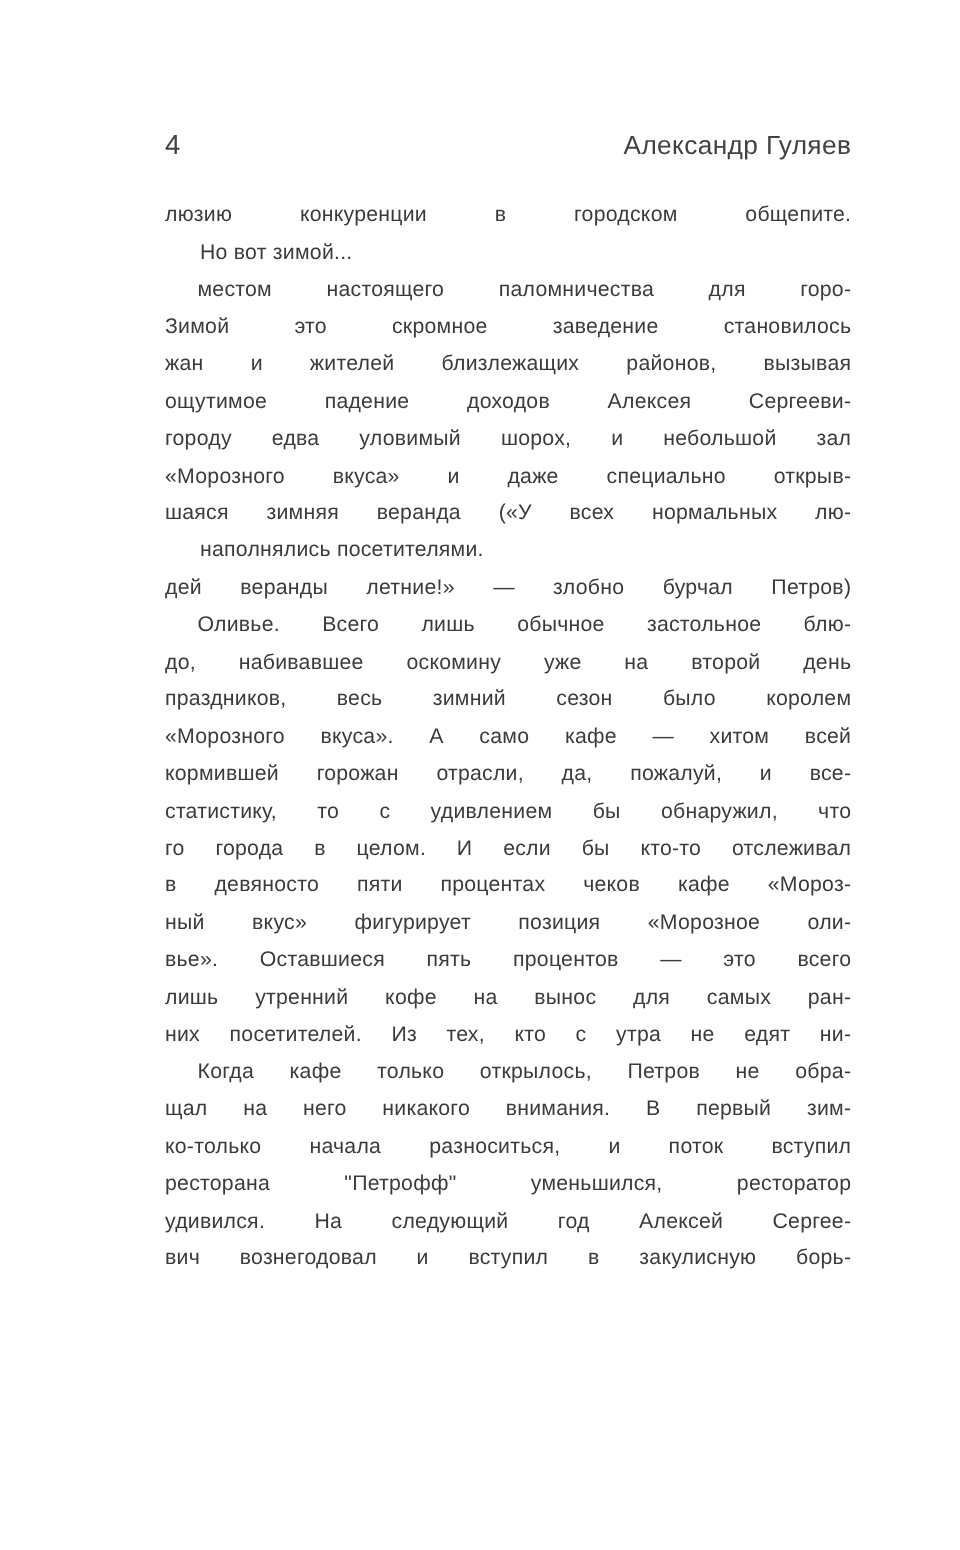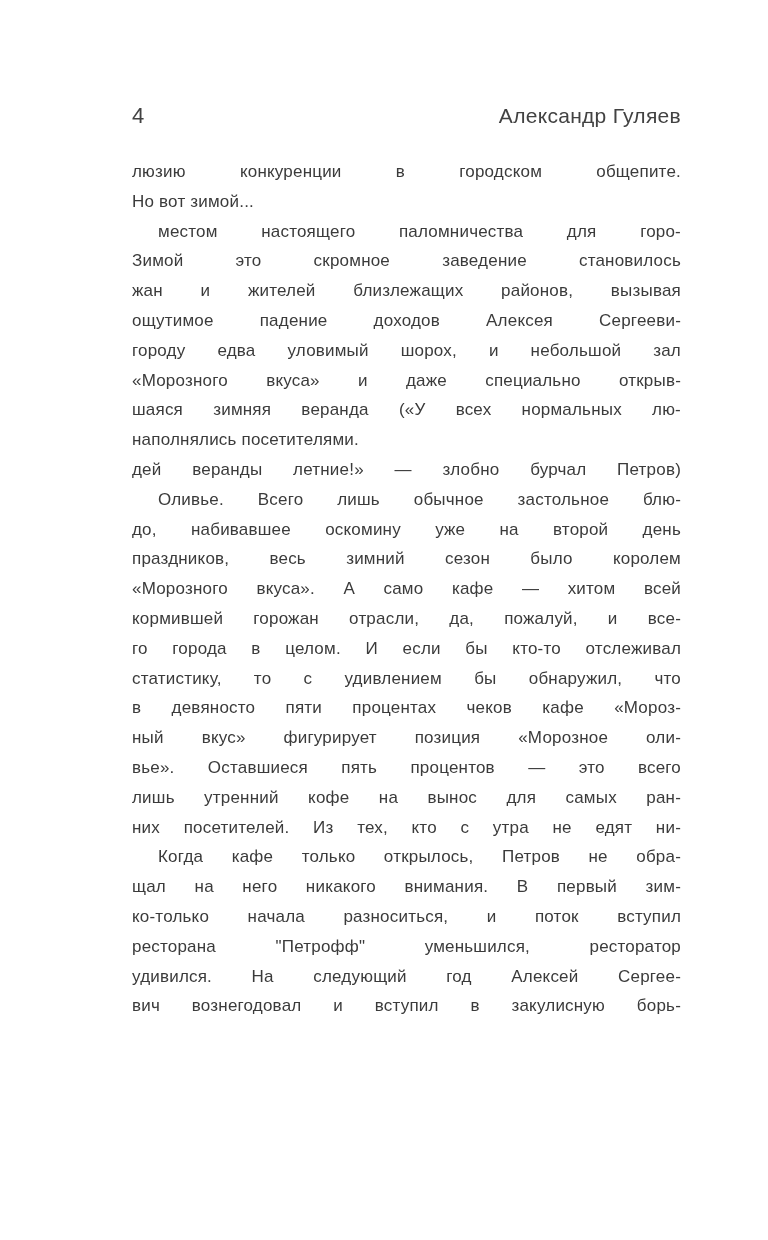--- a/index.html
+++ b/index.html
@@ -49,20 +49,21 @@
     margin: 0;
     padding: 0;
   }
   .line {
     text-align: justify;
     text-align-last: justify;
     white-space: normal;
   }
   .line.endline {
     text-align-last: left;
+    margin-left: 28px;
   }
   .para.indent .line:first-child {
     text-indent: 26px;
   }
 </style>
 </head>
 <body>
 
 <div class="page">
 
@@ -87,22 +88,22 @@
         <div class="line">шаяся зимняя веранда («У всех нормальных лю-</div>
         <div class="line endline">наполнялись посетителями.</div>
         <div class="line">дей веранды летние!» — злобно бурчал Петров)</div>
       </div>
       <div class="para indent">
         <div class="line">Оливье. Всего лишь обычное застольное блю-</div>
         <div class="line">до, набивавшее оскомину уже на второй день</div>
         <div class="line">праздников, весь зимний сезон было королем</div>
         <div class="line">«Морозного вкуса». А само кафе — хитом всей</div>
         <div class="line">кормившей горожан отрасли, да, пожалуй, и все-</div>
+        <div class="line">статистику, то с удивлением бы обнаружил, что</div>
         <div class="line">го города в целом. И если бы кто-то отслеживал</div>
-        <div class="line">статистику, то с удивлением бы обнаружил, что</div>
         <div class="line">в девяносто пяти процентах чеков кафе «Мороз-</div>
         <div class="line">ный вкус» фигурирует позиция «Морозное оли-</div>
         <div class="line">вье». Оставшиеся пять процентов — это всего</div>
         <div class="line">лишь утренний кофе на вынос для самых ран-</div>
         <div class="line">них посетителей. Из тех, кто с утра не едят ни-</div>
       </div>
       <div class="para indent">
         <div class="line">Когда кафе только открылось, Петров не обра-</div>
         <div class="line">щал на него никакого внимания. В первый зим-</div>
         <div class="line">ко-только начала разноситься, и поток вступил</div>

